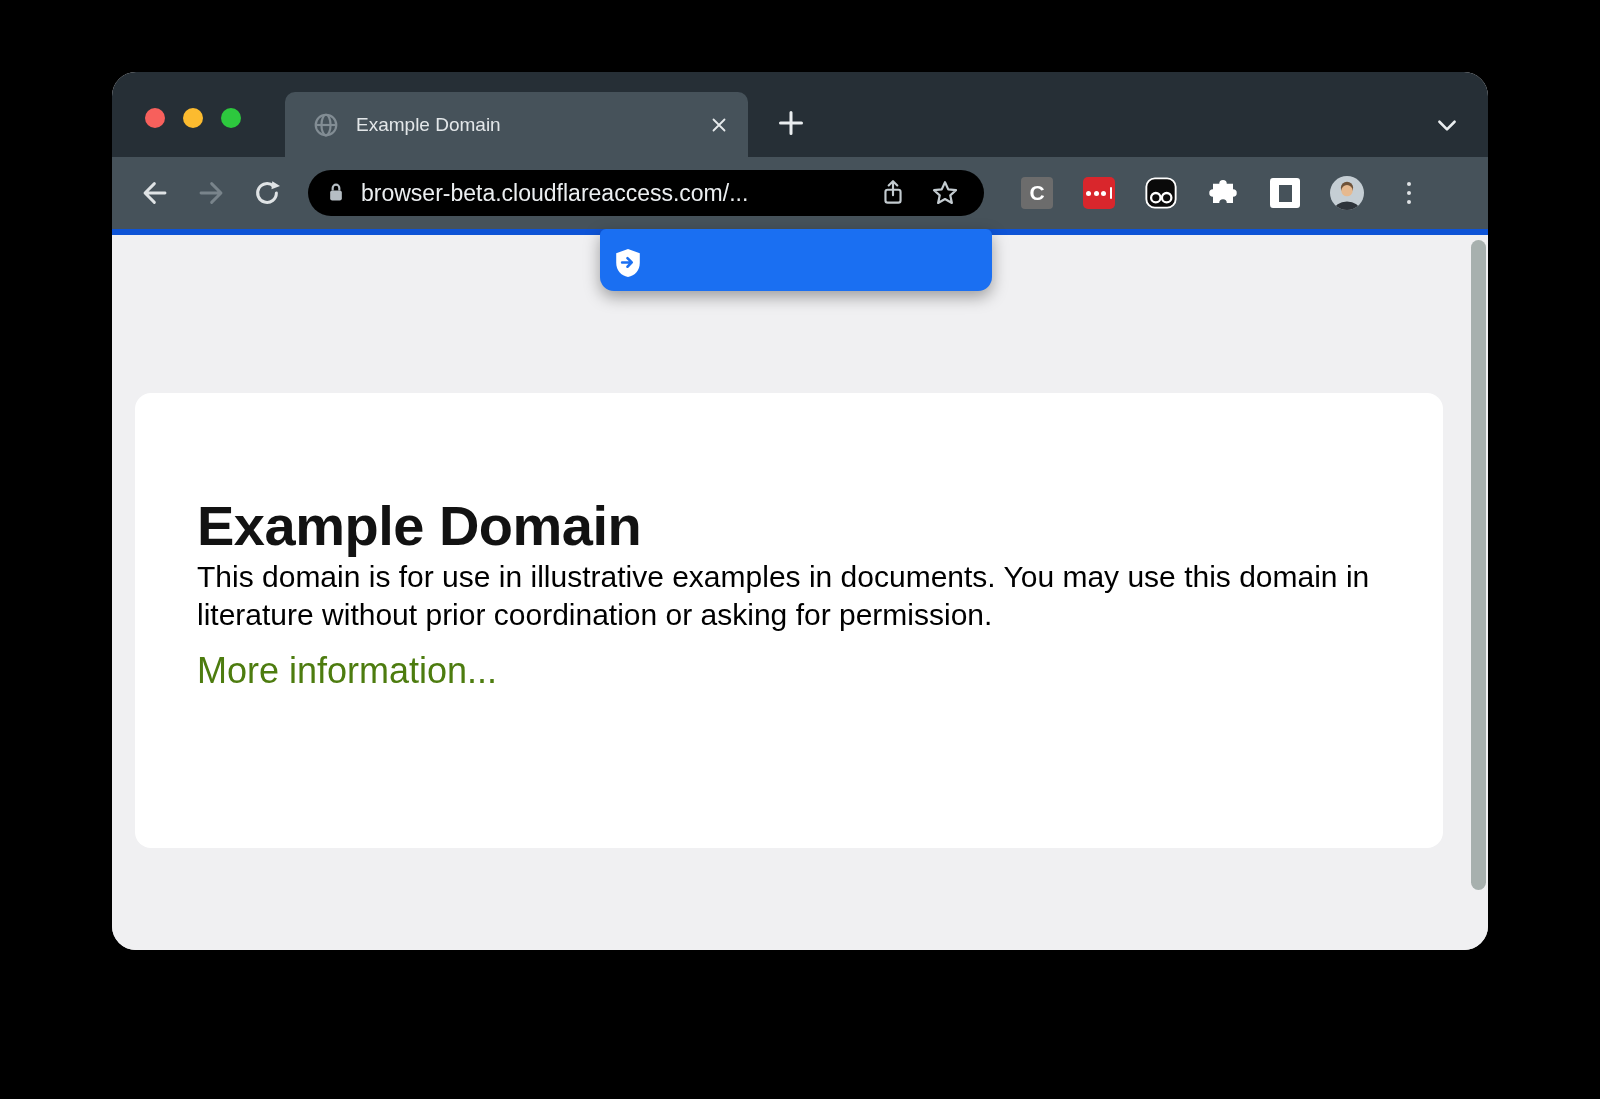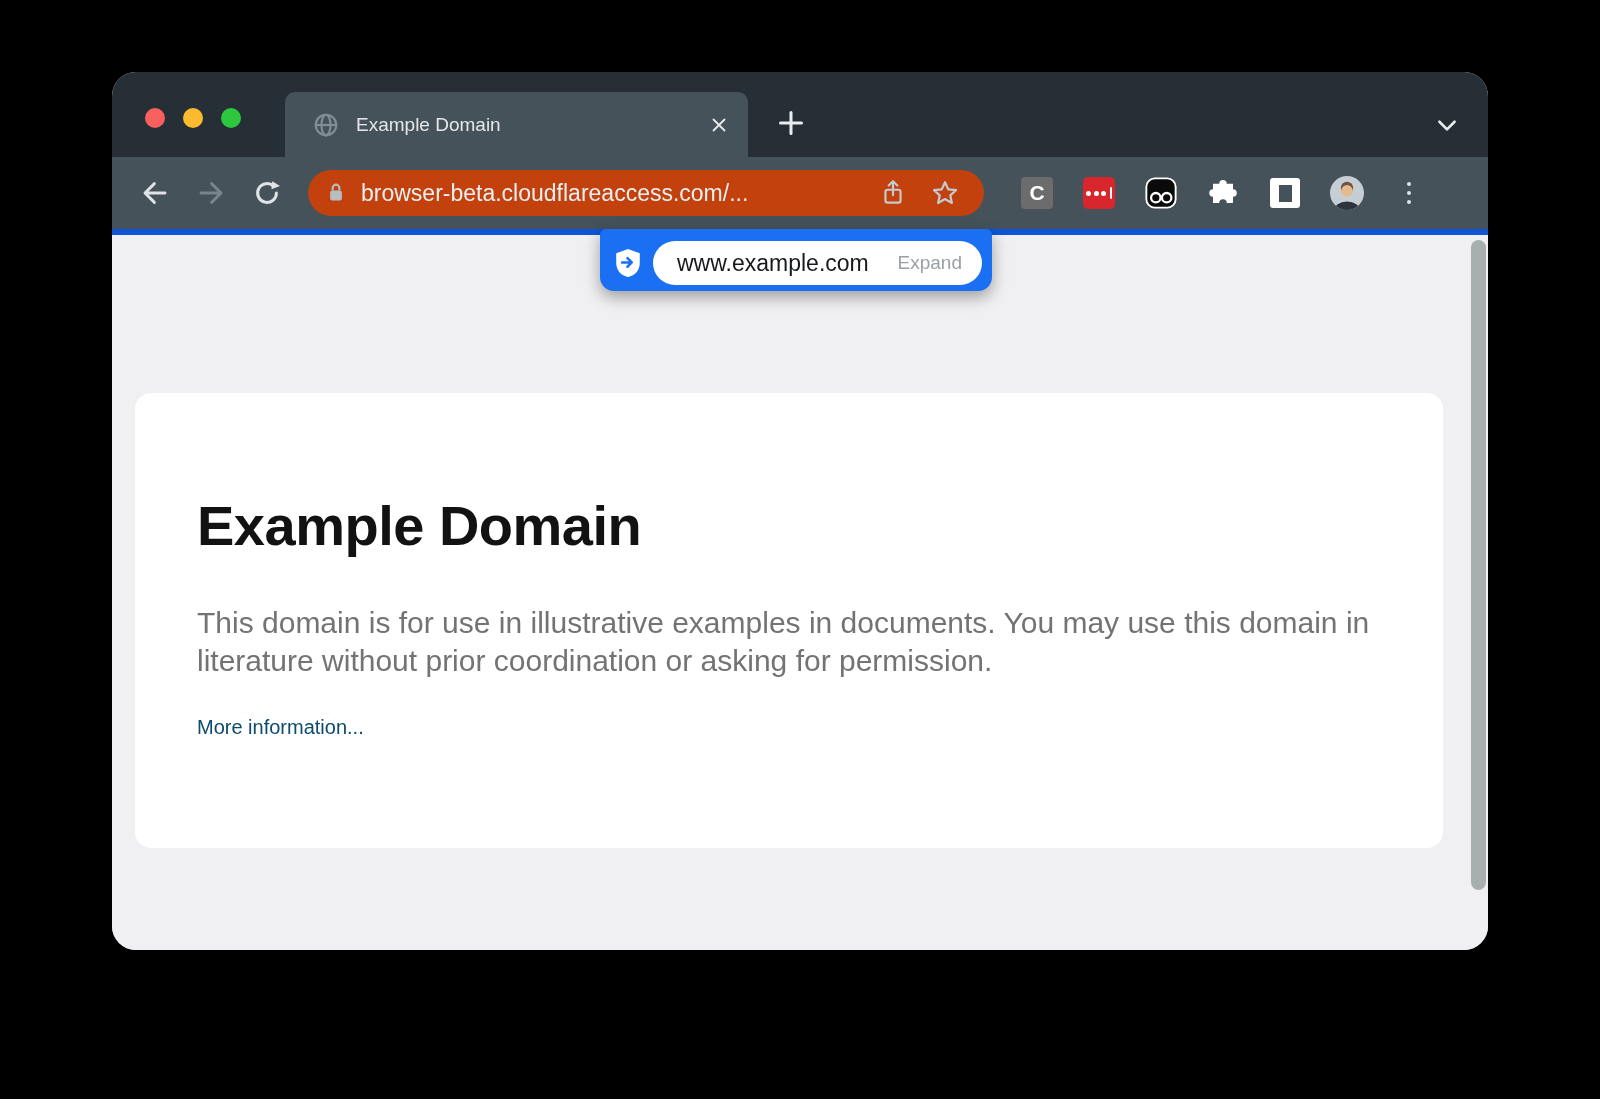--- a/index.html
+++ b/index.html
@@ -20,21 +20,21 @@
   .tab-close { width:30px; height:30px; border-radius:50%; display:flex; align-items:center; justify-content:center; cursor:pointer; }
 
   .newtab { position:absolute; left:662px; top:34px; width:34px; height:34px; display:flex; align-items:center; justify-content:center; cursor:pointer; }
   .tabbar-chevron { position:absolute; right:26px; top:38px; width:30px; height:30px; display:flex; align-items:center; justify-content:center; cursor:pointer; }
 
   
   .toolbar { position:relative; height:72px; background:#46525a; display:flex; align-items:center; padding:0 18px 0 22px; }
   .nav-btn { width:42px; height:42px; display:flex; align-items:center; justify-content:center; cursor:pointer; flex:0 0 auto; }
   .nav-btn + .nav-btn { margin-left:14px; }
 
-  .omnibox { margin-left:20px; width:676px; height:46px; border-radius:24px; background:#c2410c;
+  .omnibox { margin-left:20px; width:676px; height:46px; border-radius:24px; background:#000000;
              display:flex; align-items:center; padding:0 22px 0 18px; flex:0 0 auto; }
   .omnibox .url { margin-left:15px; font-size:23px; color:#eceff1; flex:1; white-space:nowrap; overflow:hidden; }
   .omni-ic { width:34px; height:34px; display:flex; align-items:center; justify-content:center; cursor:pointer; flex:0 0 auto; }
   .omni-ic + .omni-ic { margin-left:18px; }
 
   .ext-row { display:flex; align-items:center; gap:28px; margin-left:36px; }
   .ext-btn { width:34px; height:34px; display:flex; align-items:center; justify-content:center; cursor:pointer; flex:0 0 auto; }
   .ext-c { width:32px; height:32px; background:#6c6c6c; border-radius:4px; color:#fff; font-size:21px; font-weight:bold;
            display:flex; align-items:center; justify-content:center; }
   .ext-lp { width:32px; height:32px; background:#d9262c; border-radius:5px; display:flex; align-items:center; justify-content:center; gap:2.5px; }
@@ -54,22 +54,22 @@
                border-radius:6px 6px 14px 14px; box-shadow:0 6px 16px rgba(0,0,0,0.35);
                display:flex; align-items:center; padding:6px 10px 0 15px; }
   .iso-pill { margin-left:12px; flex:1; height:44px; background:#fff; border-radius:22px;
               display:flex; align-items:center; justify-content:space-between; padding:0 20px 0 24px; }
   .iso-host { font-size:23px; color:#17191c; }
   .iso-expand { font-size:19px; color:#9aa0a6; cursor:pointer; }
 
   .card { position:absolute; left:23px; top:158px; width:1308px; height:455px; background:#fff;
           border-radius:16px; padding:100px 62px 0 62px; }
   .card h1 { font-size:56px; font-weight:700; color:#121212; letter-spacing:-0.5px; }
-  .card p  { margin-top:46px; font-size:30px; line-height:38px; color:#737373; max-width:1180px; }
-  .card a  { display:inline-block; margin-top:36px; font-size:20px; color:#0c4a6e; text-decoration:none; cursor:pointer; }
+  .card p  { font-size:30px; line-height:38px; color:#000000; max-width:1180px; }
+  .card a  { display:inline-block; margin-top:16px; font-size:36px; color:#4d7c0f; text-decoration:none; cursor:pointer; }
 
   .scroll-thumb { position:absolute; right:2px; top:5px; width:15px; height:650px; border-radius:8px; background:#a7b0ae; cursor:pointer; }
 
   svg { display:block; }
 </style>
 </head>
 <body>
 
 <div class="window">
 
@@ -204,24 +204,20 @@
 
   <div class="content">
 
     <div class="iso-badge">
       <span>
         <svg width="26" height="30" viewBox="0 0 24 28">
           <path d="M12 1 L23 5 V13.5 C23 21 18.5 25.8 12 27 C5.5 25.8 1 21 1 13.5 V5 Z" fill="#fff"></path>
           <path d="M6.5 13.5 H15 M11.5 9.5 L15.5 13.5 L11.5 17.5" fill="none" stroke="#1a6ff2" stroke-width="2.4" stroke-linecap="round" stroke-linejoin="round"></path>
         </svg>
       </span>
-      <span class="iso-pill">
-        <span class="iso-host">www.example.com</span>
-        <span class="iso-expand">Expand</span>
-      </span>
     </div>
 
     <div class="card">
       <h1>Example Domain</h1>
       <p>This domain is for use in illustrative examples in documents. You may use this domain in literature without prior coordination or asking for permission.</p>
       <a>More information...</a>
     </div>
 
     <div class="scroll-thumb"></div>
   </div>

